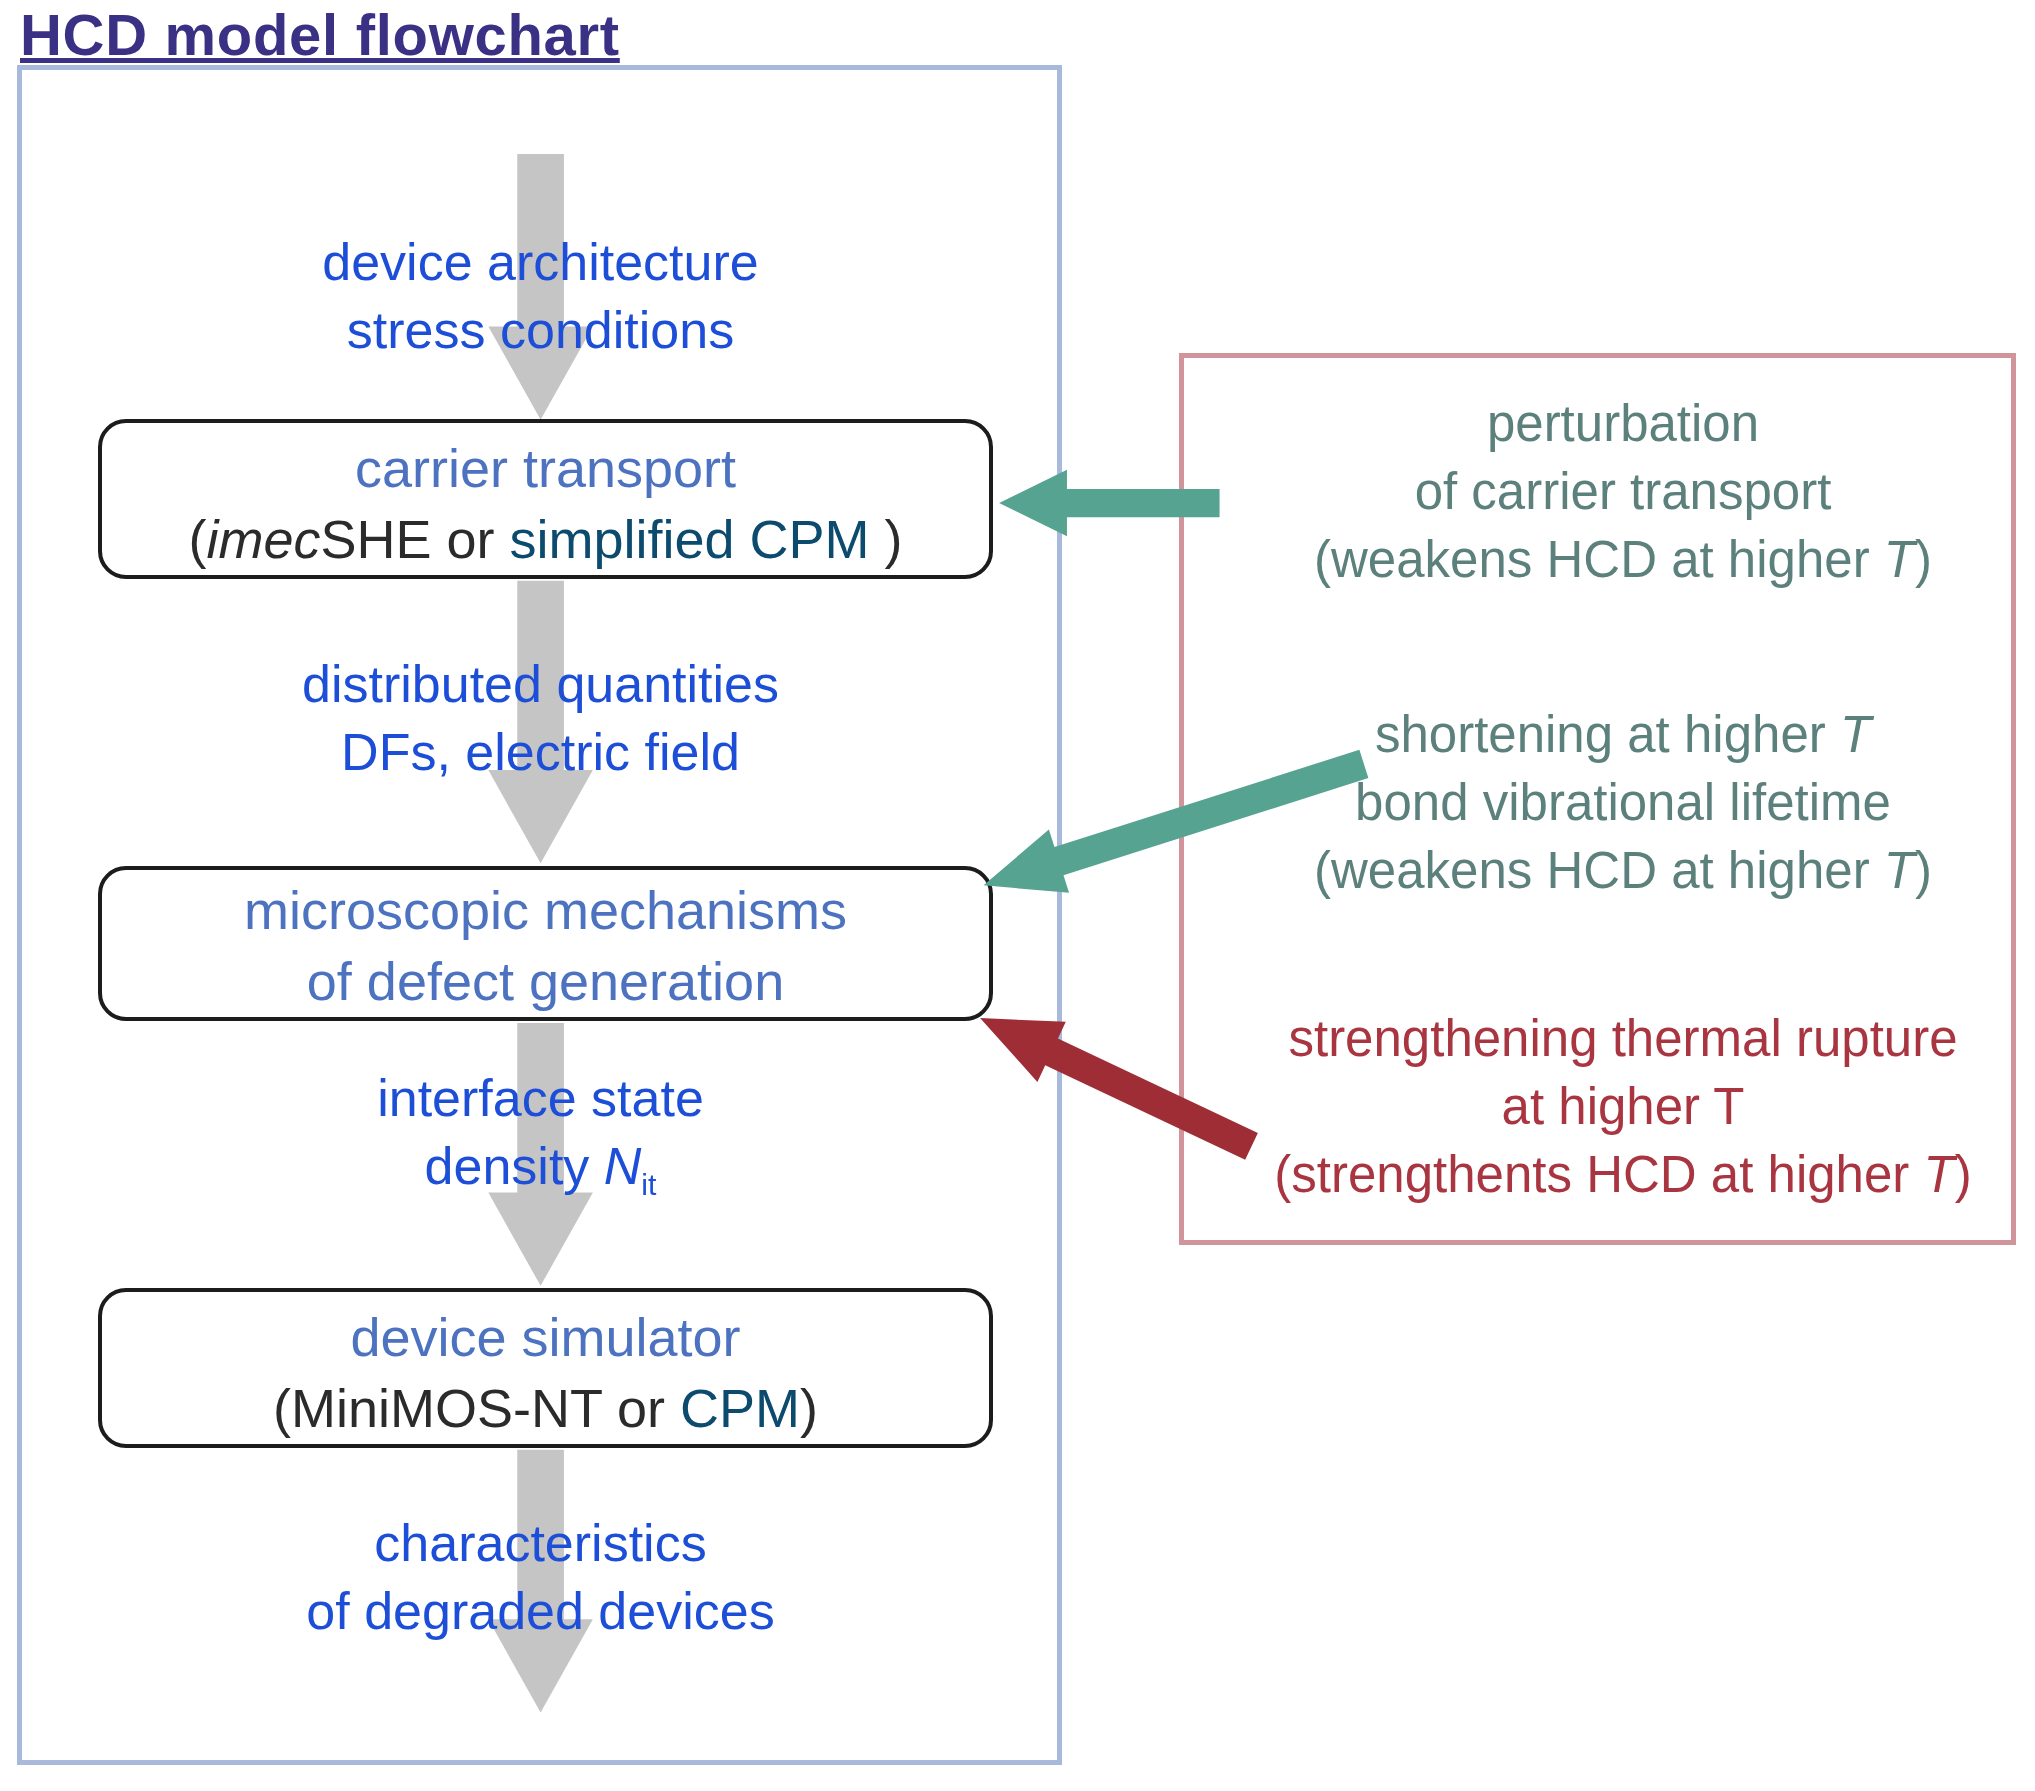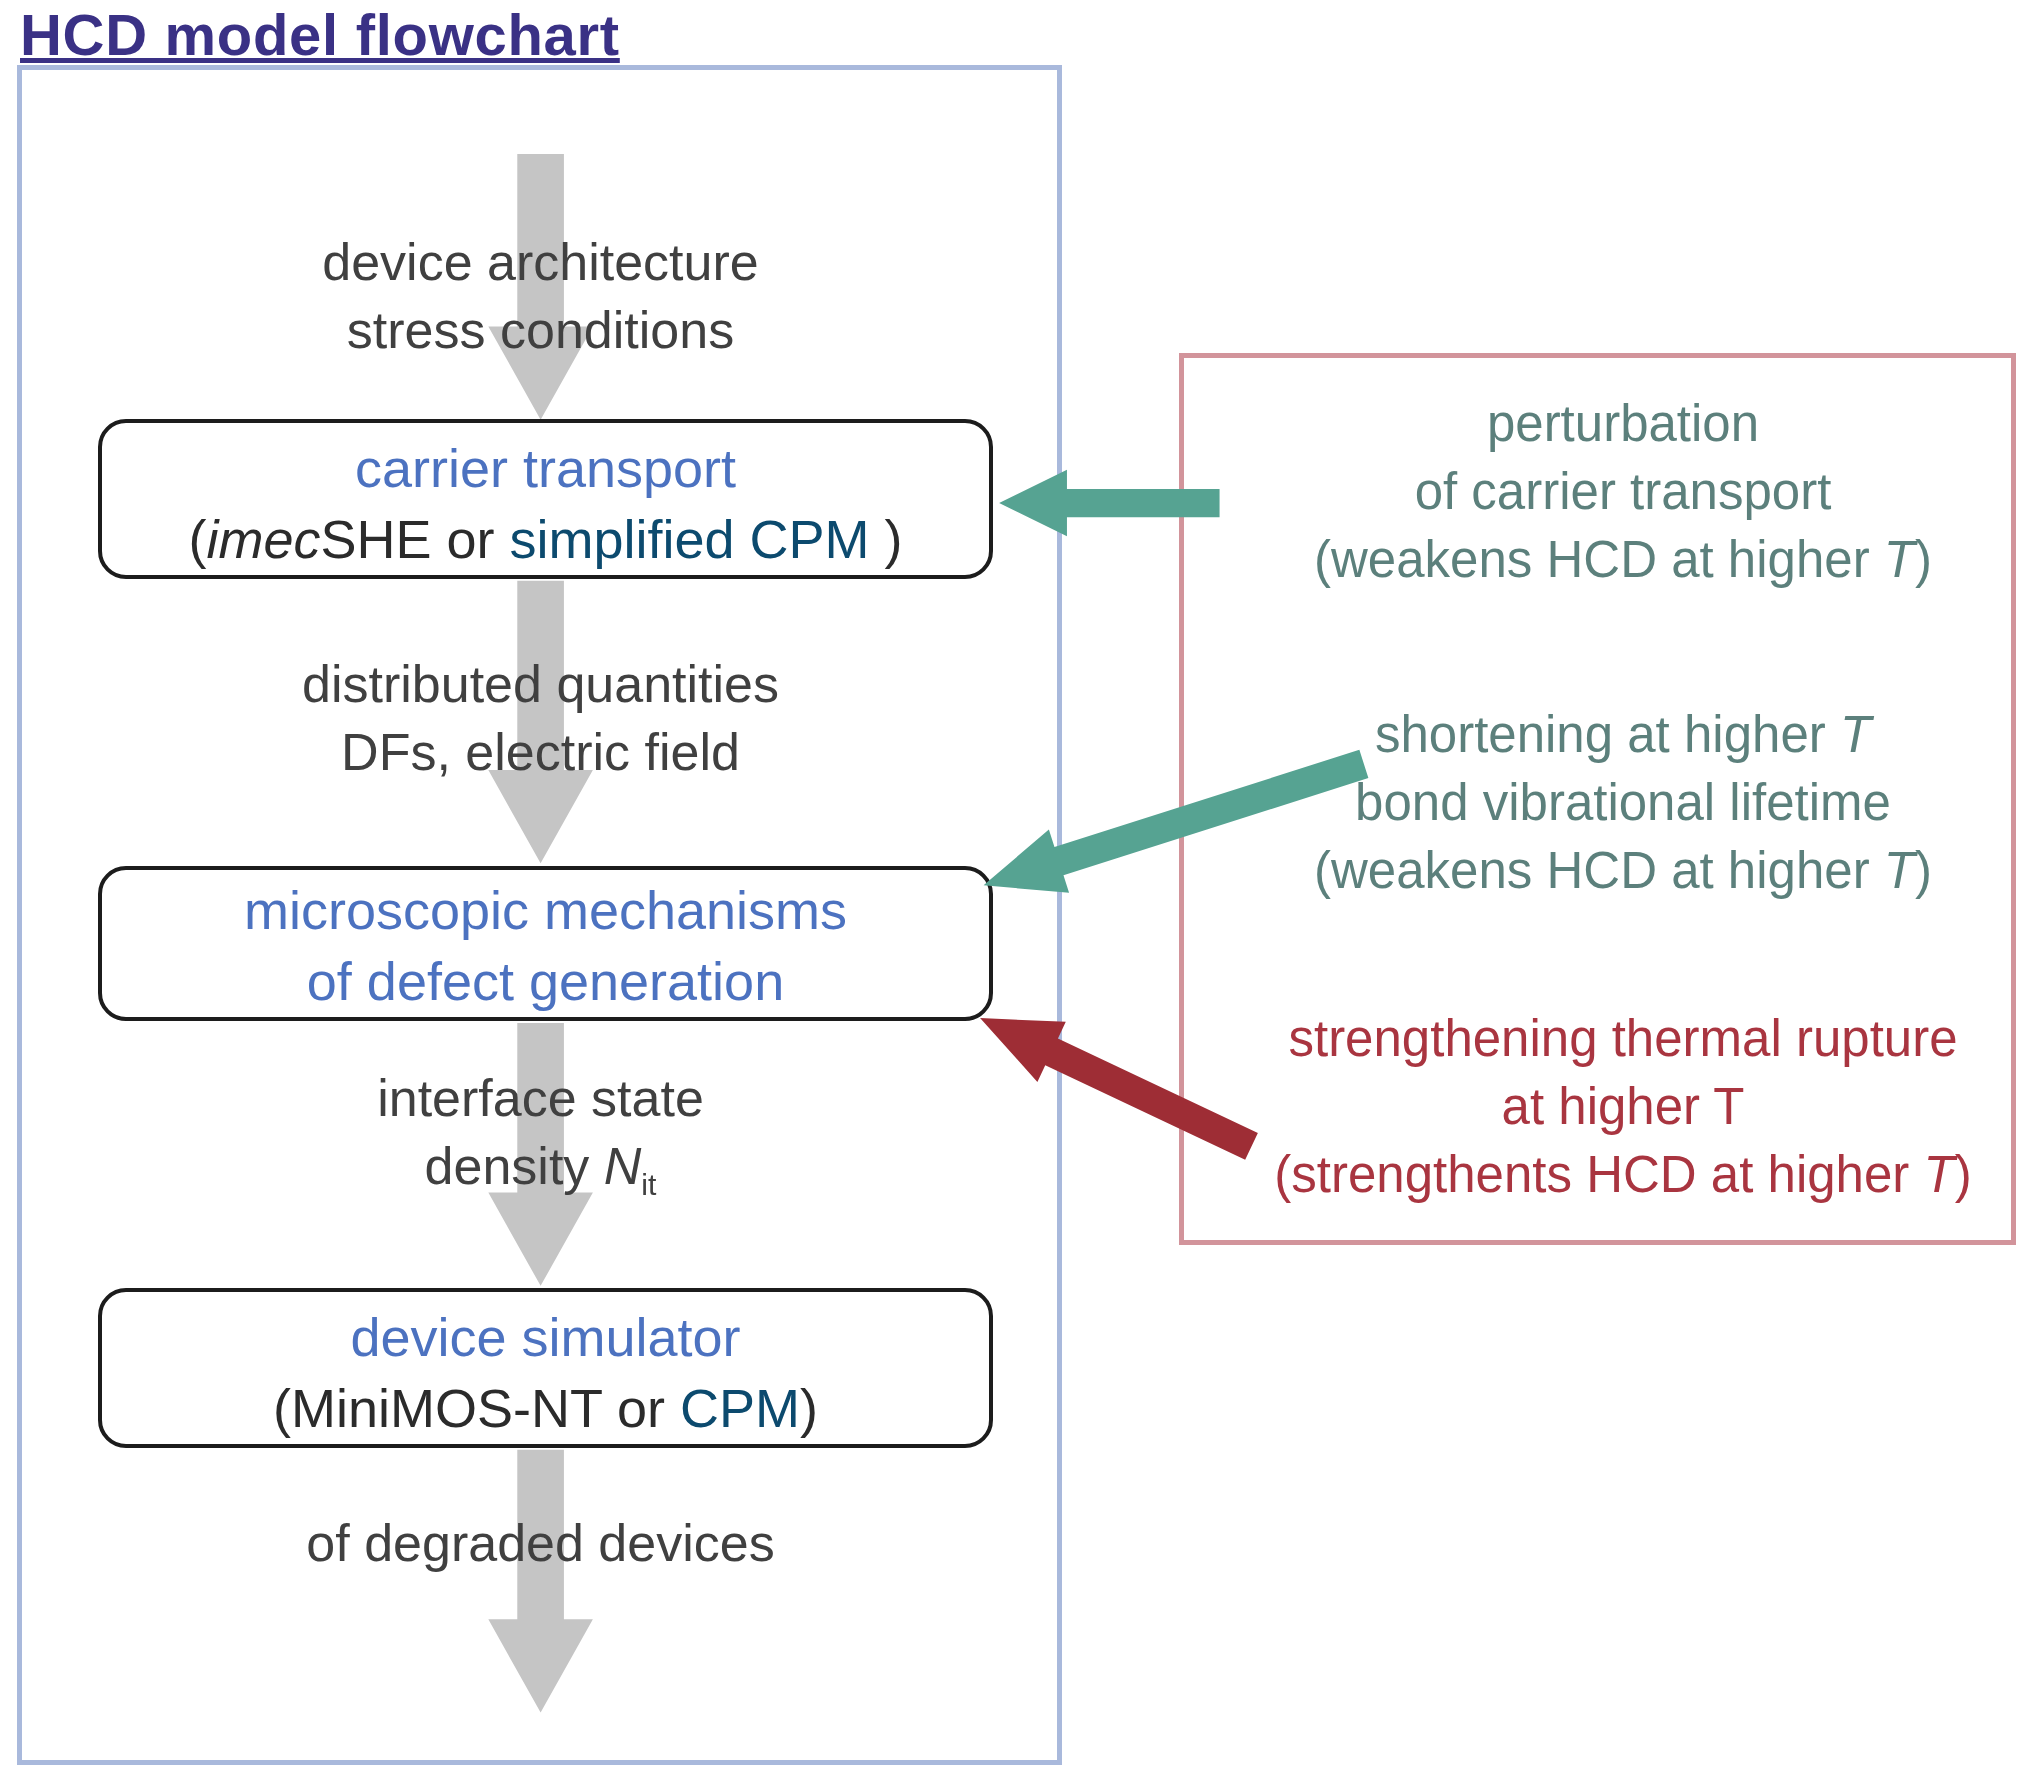--- a/index.html
+++ b/index.html
@@ -44,21 +44,21 @@
   .box1 { top:419px; height:160px; }
   .box2 { top:866px; height:155px; }
   .box3 { top:1288px; height:160px; }
   .blue-line { color:#4C72C0; }
   .green { color:#0c4a6e; }
   .ital { font-style:italic; }
 
   
   .step {
     position:absolute; left:28px; width:1025px; text-align:center;
-    font-size:52px; line-height:68px; color:#404040; white-space:nowrap;
+    font-size:52px; line-height:68px; color:#1d4ed8; white-space:nowrap;
   }
   .step1 { top:228px; } .step2 { top:650px; } .step3 { top:1064px; } .step4 { top:1509px; }
   .sub { font-size:0.58em; vertical-align:-0.35em; }
 
   
   .note {
     position:absolute; left:1227px; width:792px; text-align:center;
     font-size:51px; line-height:68px; white-space:nowrap;
   }
   .note-teal { color:#5C807C; }
@@ -110,20 +110,21 @@
   </div>
 
   <div class="step step3">
     <div>interface state</div>
     <div>
       <span>density </span><span class="ital">N</span><span class="sub">it</span>
     </div>
   </div>
 
   <div class="step step4">
+    <div>characteristics</div>
     <div>of degraded devices</div>
   </div>
 
   <div class="abs main-title">HCD model flowchart</div>
 
   <div class="note note-teal note1">
     <div>perturbation</div>
     <div>of carrier transport</div>
     <div>
       <span>(weakens HCD at higher </span><span class="ital">T</span><span>)</span>

